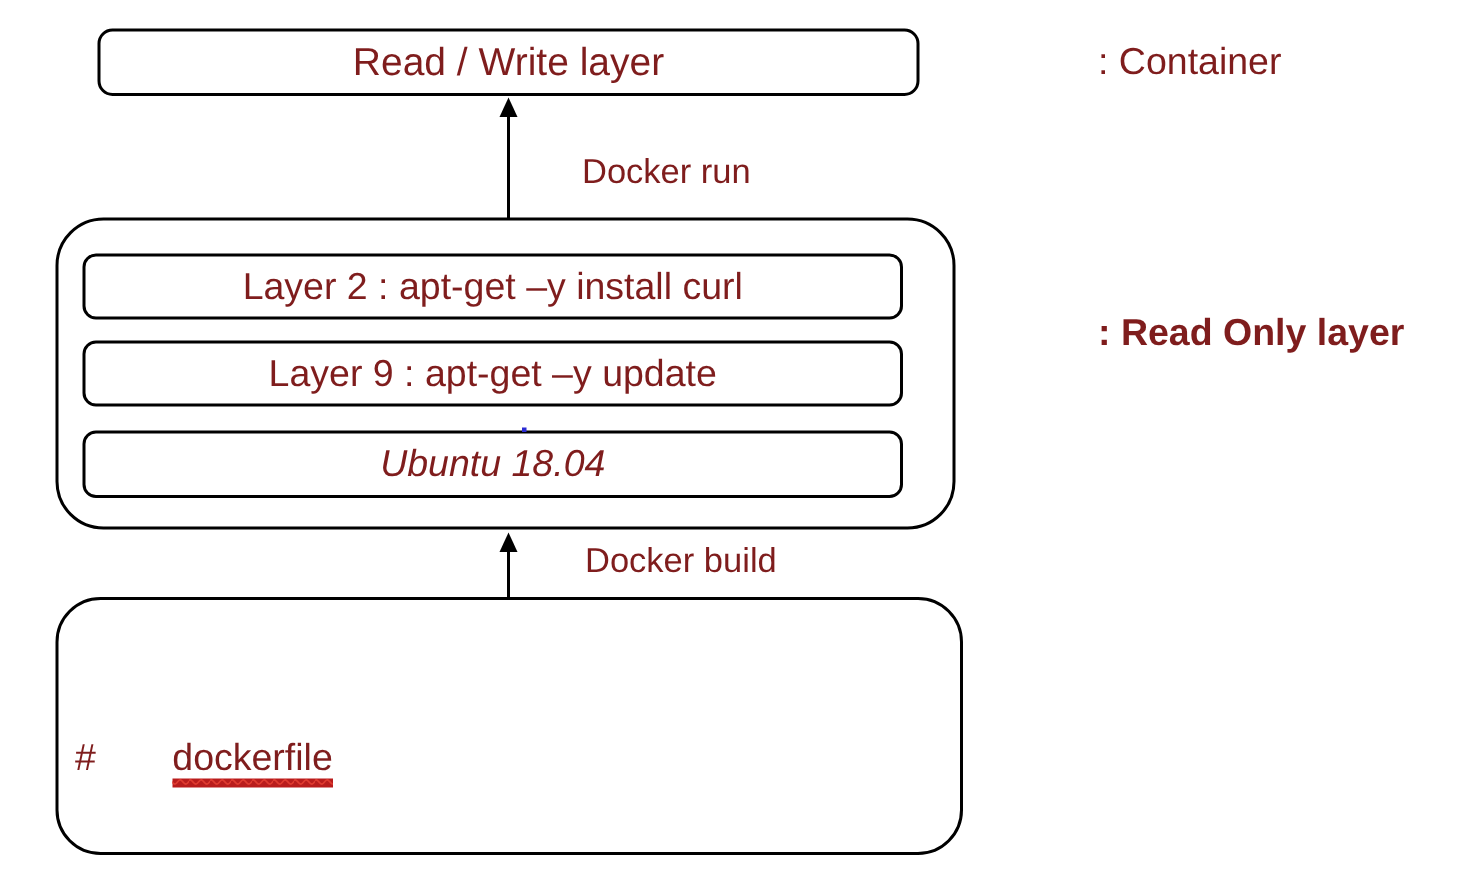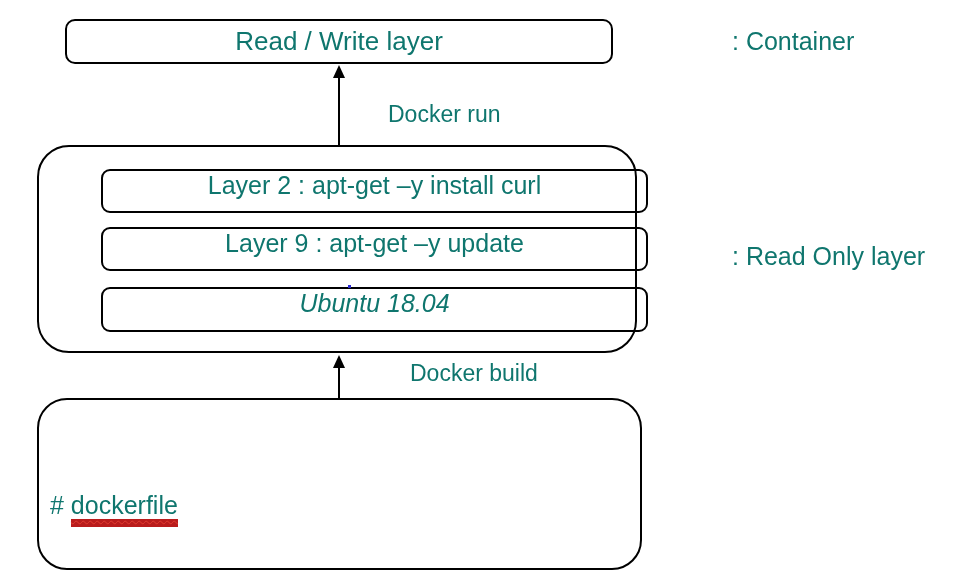--- a/index.html
+++ b/index.html
@@ -6,21 +6,21 @@
     margin: 0;
     padding: 0;
     background: #ffffff;
   }
   .canvas {
     position: relative;
     width: 974px;
     height: 579px;
     background: #ffffff;
     font-family: "Liberation Sans", sans-serif;
-    color: #0f766e;
+    color: #7f1d1d;
     overflow: hidden;
   }
 
   
   .rw-box {
     position: absolute;
     left: 65px; top: 19px;
     width: 548px; height: 45px;
     border: 2px solid #000;
     border-radius: 10px;
@@ -37,23 +37,22 @@
     border-radius: 32px;
     box-sizing: border-box;
   }
   .layer-box {
     position: absolute;
     left: 16px;
     width: 547px; height: 44px;
     border: 2px solid #000;
     border-radius: 9px;
     box-sizing: border-box;
-    display: flex; justify-content: center;
+    display: flex; align-items: center; justify-content: center;
     font-size: 25px;
-    margin-left: 46px;
   }
   .layer-2 { top: 22px; }
   .layer-1 { top: 80px; }
   .layer-0 { top: 140px; height: 45px; font-style: italic; }
 
   .dockerfile-box {
     position: absolute;
     left: 37px; top: 398px;
     width: 605px; height: 172px;
     border: 2px solid #000;
@@ -61,21 +60,22 @@
     box-sizing: border-box;
   }
   .code {
     position: absolute;
     left: 50px; top: 423px;
     font-size: 25px;
     line-height: 33px;
     white-space: pre;
   }
   .uline {
-    border-bottom: 8px solid #b91c1c;
+    border-bottom: 6px solid #b91c1c;
+    margin-left: 44px;
   }
   .squiggle {
     text-decoration: underline wavy #e03a2f;
     text-decoration-thickness: 1px;
     text-underline-offset: 6px;
   }
 
   
   .arrow-line {
     position: absolute;
@@ -94,31 +94,31 @@
   .build-line { left: 338px; top: 366px; height: 32px; }
   .build-head { left: 333px; top: 355px; }
 
   
   .flow-label {
     position: absolute;
     font-size: 23px;
     white-space: nowrap;
   }
   .docker-run-label   { left: 388px; top: 101px; }
-  .docker-build-label { left: 410px; top: 360px; }
+  .docker-build-label { left: 390px; top: 360px; }
 
   .side-note {
     position: absolute;
     font-size: 25px;
     line-height: 32px;
     white-space: nowrap;
     margin-left: 12px;
   }
   .note-container { left: 720px; top: 25px; }
-  .note-readonly  { left: 720px; top: 240px; }
+  .note-readonly  { left: 720px; top: 206px; font-weight: bold; }
   .note-line2 { padding-left: 8px; }
 
   .stray-dot {
     position: absolute;
     left: 348px; top: 285px;
     width: 3px; height: 3px;
     background: #2a2ad4;
   }
 </style>
 </head>

